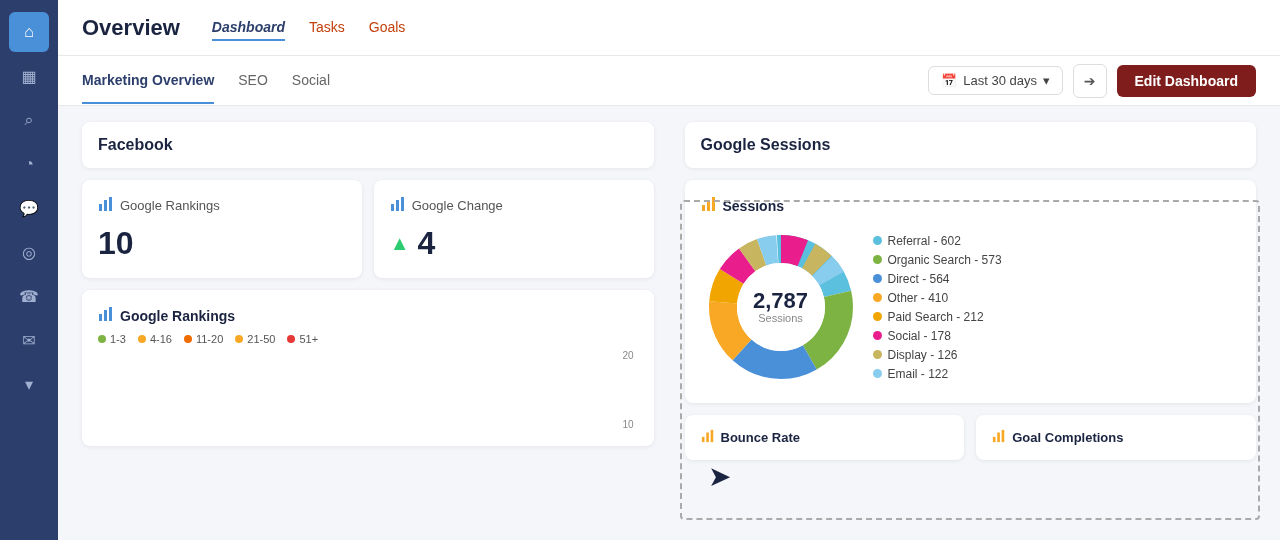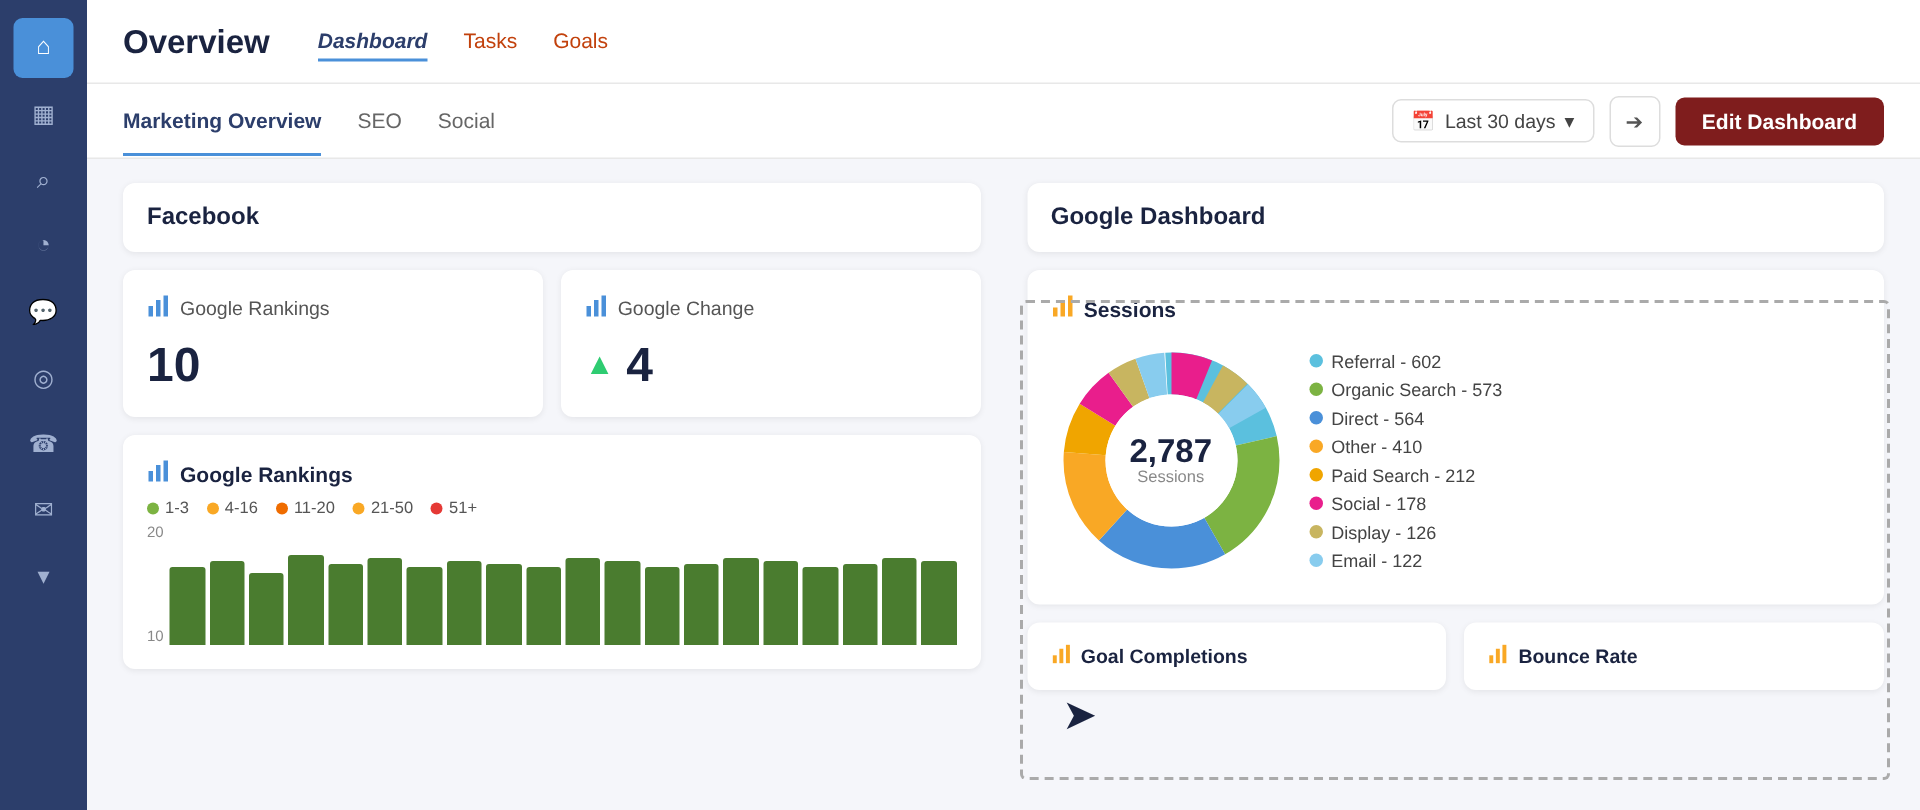--- a/index.html
+++ b/index.html
@@ -478,21 +478,21 @@
             </div>
             <div class="legend-item">
               <div class="legend-dot" style="background:#f9a825"></div>
               <span>21-50</span>
             </div>
             <div class="legend-item">
               <div class="legend-dot" style="background:#e53935"></div>
               <span>51+</span>
             </div>
           </div>
-          <div style="display:flex; align-items:flex-end; gap:0;">
+          <div style="display:flex; align-items:flex-end; gap:0;flex-direction:column;">
             <div style="display:flex; flex-direction:column; justify-content:space-between; height:80px; font-size:10px; color:#888; padding-right:4px; text-align:right;">
               <span>20</span>
               <span>10</span>
             </div>
             <div class="bars-container" style="margin-left:0; flex:1;">
               <div class="bar" style="height:65%;"></div>
               <div class="bar" style="height:70%;"></div>
               <div class="bar" style="height:60%;"></div>
               <div class="bar" style="height:75%;"></div>
               <div class="bar" style="height:68%;"></div>
@@ -512,21 +512,21 @@
               <div class="bar" style="height:72%;"></div>
               <div class="bar" style="height:70%;"></div>
             </div>
           </div>
         </div>
       </div>
 
       <div class="ga-section">
 
         <div class="ga-header">
-          <span>Google Dashboard</span>
+          <span>Google Sessions</span>
         </div>
 
         <div class="sessions-card">
           <div style="flex:1;">
             <div class="sessions-title">
               <span>
                 <svg width="16" height="16" viewBox="0 0 16 16">
                     <rect x="1" y="9" width="3" height="6" fill="#f9a825"></rect>
                     <rect x="6" y="4" width="3" height="11" fill="#f9a825"></rect>
                     <rect x="11" y="1" width="3" height="14" fill="#f9a825"></rect>
@@ -604,33 +604,33 @@
         <div class="bottom-cards">
           <div class="bottom-card">
             <div class="bottom-card-title">
               <span>
                 <svg width="14" height="14" viewBox="0 0 16 16">
                     <rect x="1" y="9" width="3" height="6" fill="#f9a825"></rect>
                     <rect x="6" y="4" width="3" height="11" fill="#f9a825"></rect>
                     <rect x="11" y="1" width="3" height="14" fill="#f9a825"></rect>
                   </svg>
               </span>
-              <span>Goal Completions</span>
+              <span>Bounce Rate</span>
             </div>
           </div>
           <div class="bottom-card">
             <div class="bottom-card-title">
               <span>
                 <svg width="14" height="14" viewBox="0 0 16 16">
                     <rect x="1" y="9" width="3" height="6" fill="#f9a825"></rect>
                     <rect x="6" y="4" width="3" height="11" fill="#f9a825"></rect>
                     <rect x="11" y="1" width="3" height="14" fill="#f9a825"></rect>
                   </svg>
               </span>
-              <span>Bounce Rate</span>
+              <span>Goal Completions</span>
             </div>
           </div>
         </div>
 
       </div>
     </div>
   </div>
 
   <div class="selection-box"></div>
 

